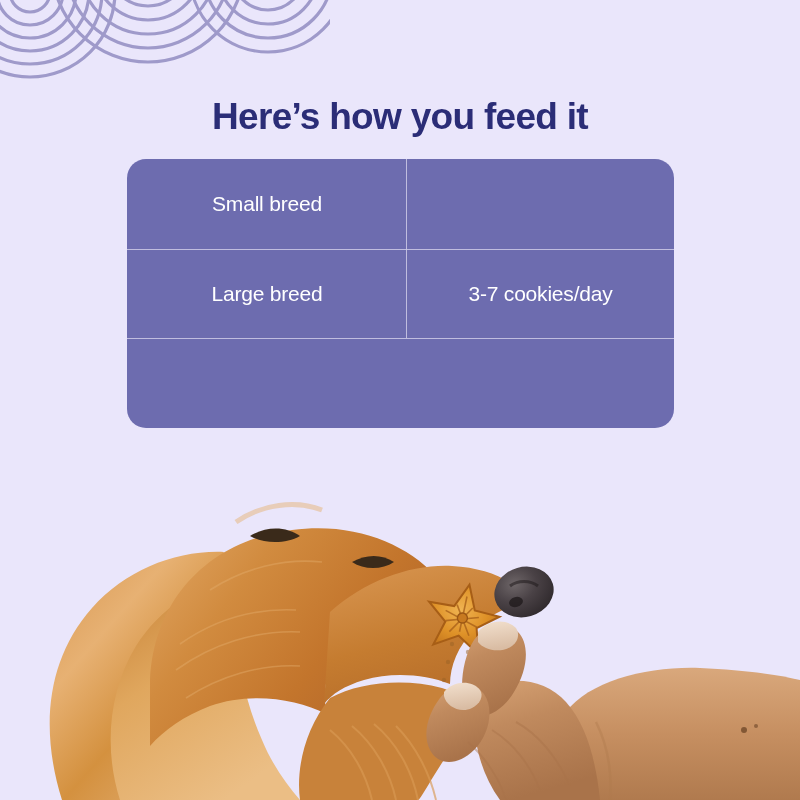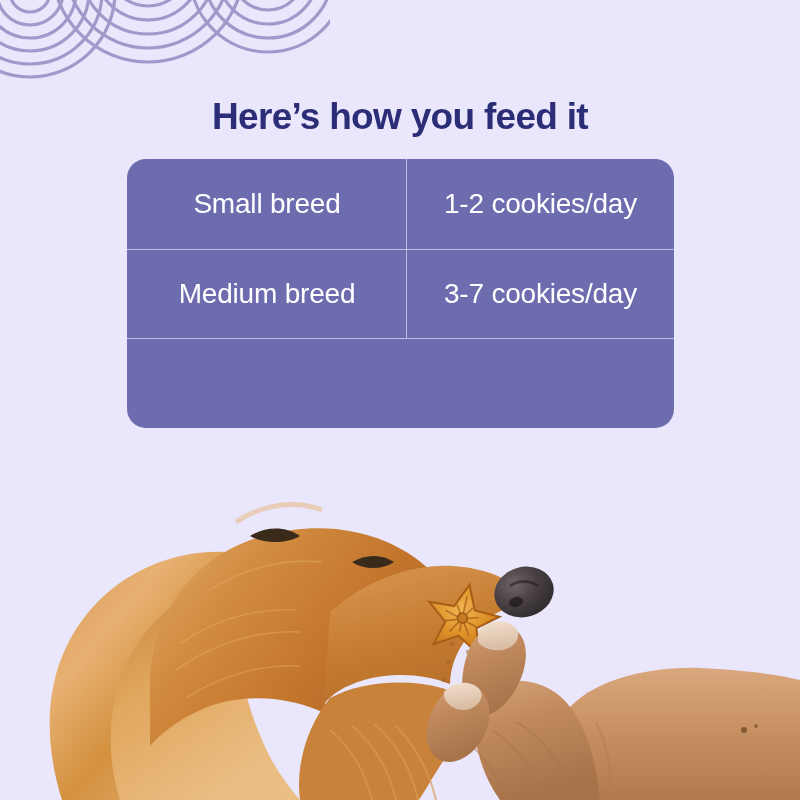--- a/index.html
+++ b/index.html
@@ -75,21 +75,21 @@
     height: 1px;
     background: #cfcbe8;
     opacity: .85;
   }
   .cell {
     display: flex;
     align-items: center;
     justify-content: center;
     height: 100%;
     color: #ffffff;
-    font-size: 28px;
+    font-size: 21px;
     font-weight: 400;
     letter-spacing: -0.2px;
     white-space: nowrap;
   }
   .cell-breed {
     width: 280px;
     position: relative;
   }
   .cell-breed::after {
     content: "";
@@ -149,25 +149,24 @@
       </g>
     </svg>
   </div>
 
   <div class="title">Here’s how you feed it</div>
 
   <div class="feed-table">
 
     <div class="feed-row">
       <div class="cell cell-breed">Small breed</div>
-      <div class="cell cell-amount">1-2 cookies/day</div>
     </div>
 
     <div class="feed-row">
-      <div class="cell cell-breed">Medium breed</div>
+      <div class="cell cell-breed">Large breed</div>
       <div class="cell cell-amount">3-7 cookies/day</div>
     </div>
 
     <div class="feed-row">
     </div>
 
   </div>
 
   <div class="photo">
     <svg width="800" height="370" viewBox="0 0 800 370" aria-hidden="true">

